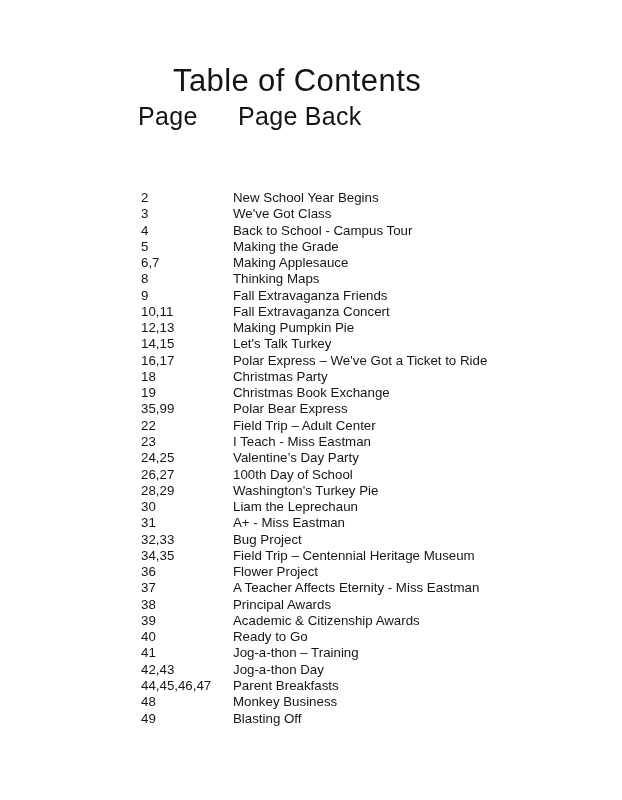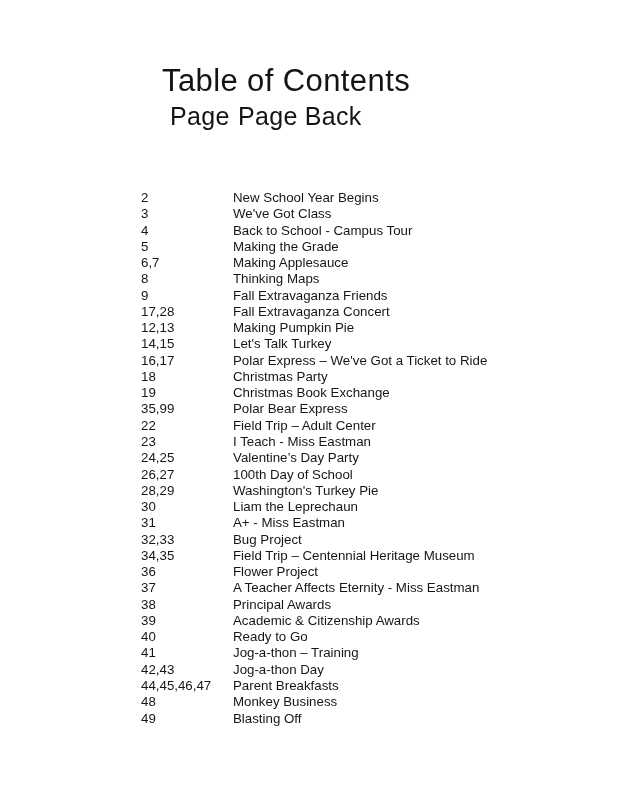--- a/index.html
+++ b/index.html
@@ -15,21 +15,21 @@
     position: relative;
     overflow: hidden;
   }
   .page {
     position: absolute;
     inset: 0;
     background: #ffffff;
   }
   .doc-title {
     position: absolute;
-    left: 162px;
+    left: 173px;
     top: 62px;
     margin: 0;
     font-size: 31px;
     font-weight: 400;
     line-height: 1.2;
     letter-spacing: 0.4px;
     white-space: nowrap;
     color: #141414;
   }
   .col-headers {
@@ -41,21 +41,20 @@
     font-size: 25px;
     line-height: 1.2;
     letter-spacing: 0.3px;
     color: #141414;
   }
   .col-header-page {
     position: absolute;
     left: 138px;
     top: 0;
     white-space: nowrap;
-    margin-left: 32px;
   }
   .col-header-title {
     position: absolute;
     left: 238px;
     top: 0;
     white-space: nowrap;
   }
   .toc {
     position: absolute;
     left: 141px;
@@ -122,21 +121,21 @@
     <span class="pages">8</span>
     <span class="ptitle">Thinking Maps</span>
   </div>
 
   <div class="toc-row">
     <span class="pages">9</span>
     <span class="ptitle">Fall Extravaganza Friends</span>
   </div>
 
   <div class="toc-row">
-    <span class="pages">17,28</span>
+    <span class="pages">10,11</span>
     <span class="ptitle">Fall Extravaganza Concert</span>
   </div>
 
   <div class="toc-row">
     <span class="pages">12,13</span>
     <span class="ptitle">Making Pumpkin Pie</span>
   </div>
 
   <div class="toc-row">
     <span class="pages">14,15</span>

